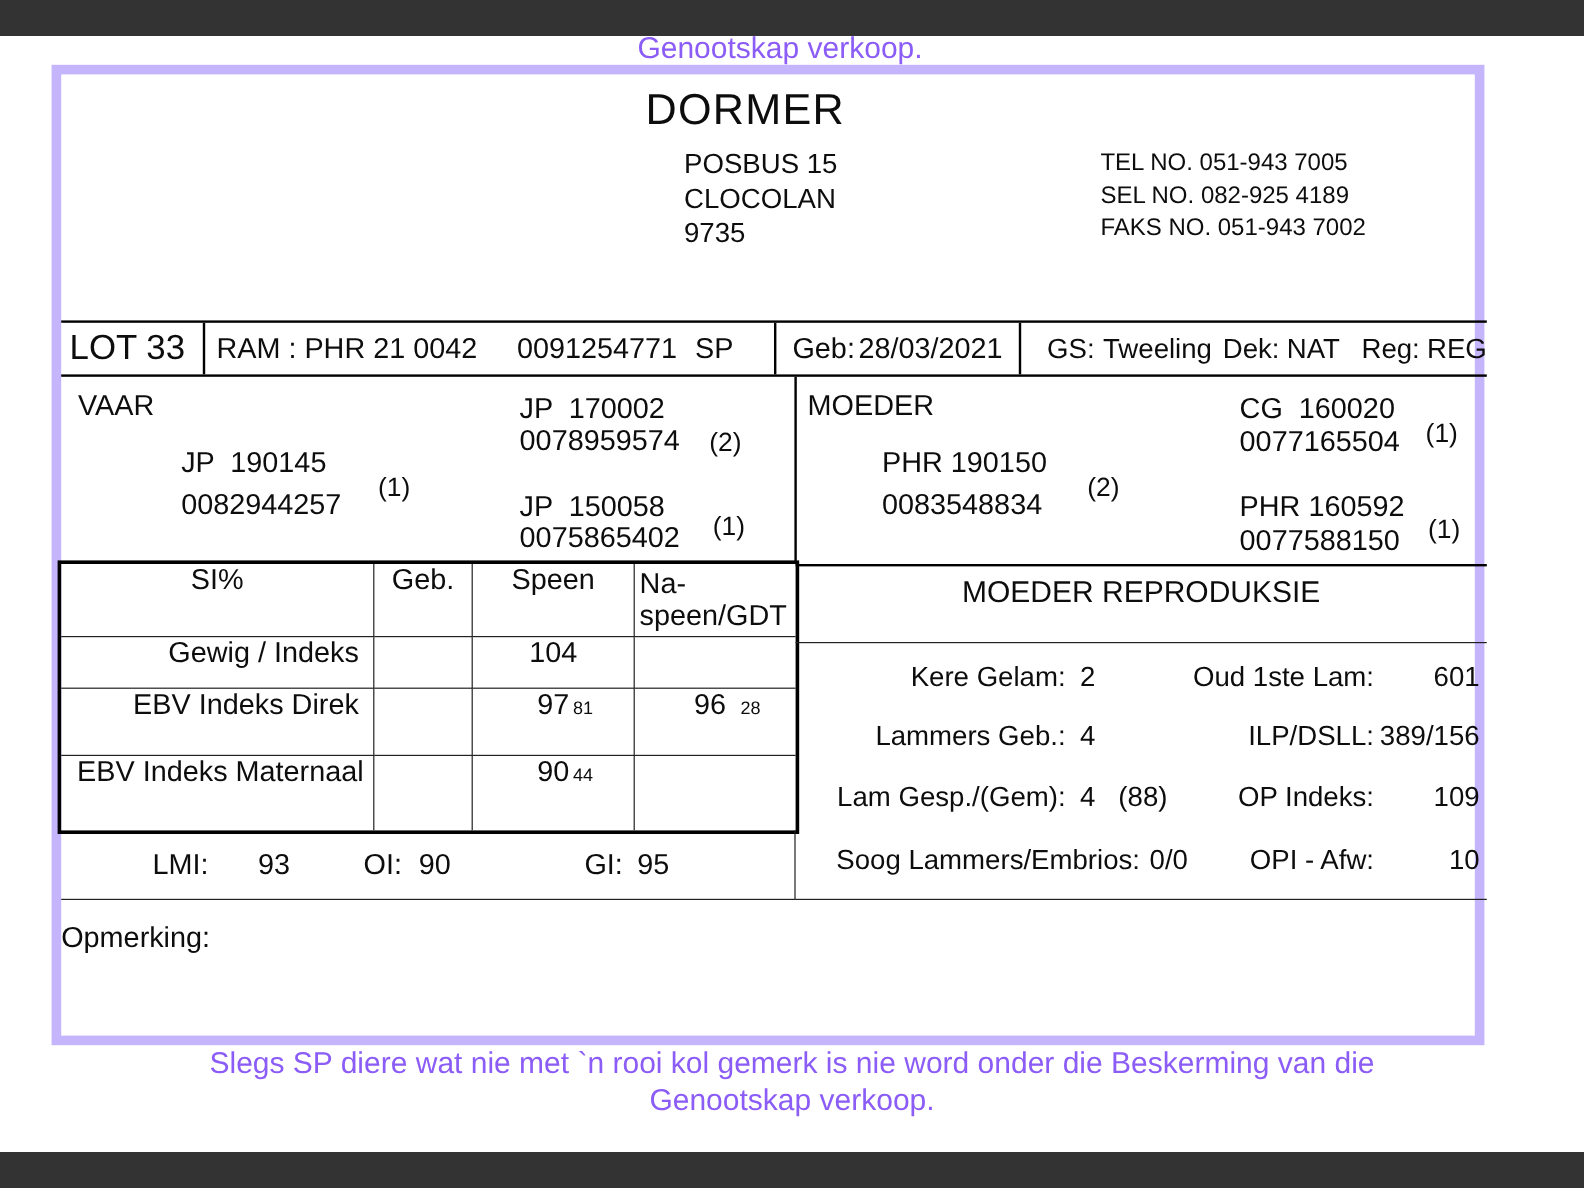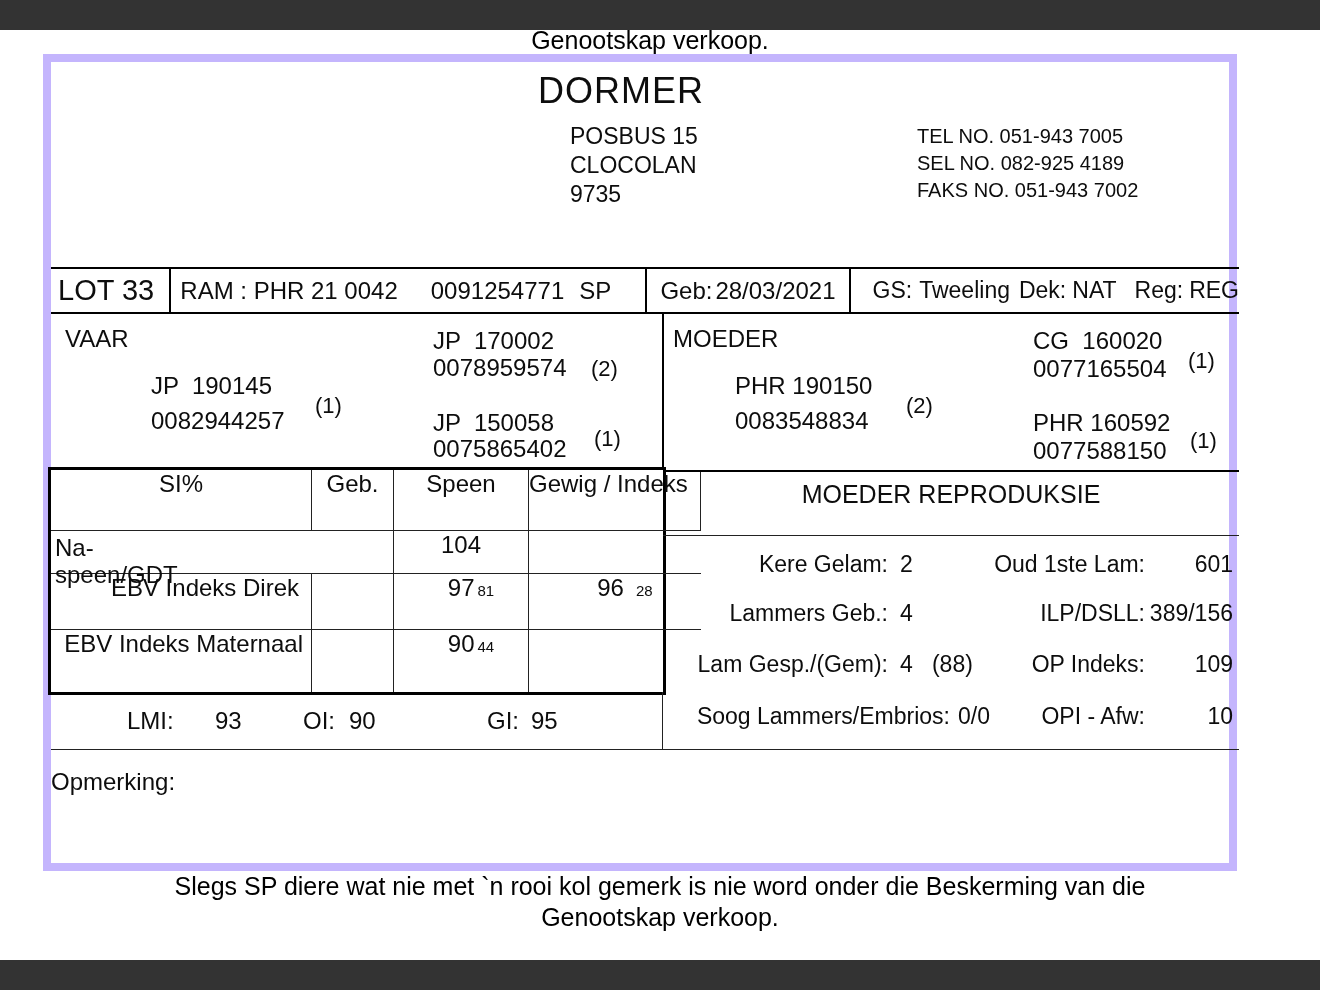--- a/index.html
+++ b/index.html
@@ -1,21 +1,21 @@
 <!DOCTYPE html>
 <html><head>
 <meta charset="utf-8">
 <style>
   html,body{margin:0;padding:0;background:#fff;}
   .page{position:relative;width:1320px;height:990px;background:#ffffff;overflow:hidden;
         font-family:"Liberation Sans","DejaVu Sans",sans-serif;color:#0d0d0d;}
   .bar{position:absolute;left:0;width:1320px;height:30px;background:#333333;}
   .bar.top{top:0;}
   .bar.bottom{top:960px;}
-  .notice{position:absolute;color:#000000;text-align:center;}
+  .notice{position:absolute;color:#8b5cf6;text-align:center;}
   .top-notice{top:26px;left:0;width:1300px;font-size:25px;}
   .bottom-notice{top:871px;left:10px;width:1300px;font-size:25px;line-height:31px;}
   .main-box{position:absolute;left:43px;top:54px;width:1194px;height:817px;
             border:8px solid #c4b5fd;box-sizing:border-box;}
   .abs{position:absolute;}
   .t{white-space:pre;}
   .title{position:absolute;left:0;top:8px;width:1140px;text-align:center;font-size:36px;letter-spacing:1px;}
   .breeder{position:absolute;left:14px;top:61px;font-size:23px;}
   .breeder .stud{margin-left:17px;}
   .address{position:absolute;left:519px;top:60px;font-size:23px;line-height:29px;}
@@ -138,28 +138,28 @@
     <div class="ebv-table">
       <div class="cell br bb center">
           <span class="t">SI%</span>
         </div>
       <div class="cell br bb center">
           <span class="t">Geb.</span>
         </div>
       <div class="cell br bb center">
           <span class="t">Speen</span>
         </div>
-      <div class="cell br bb rlabel">
-          <span class="t">Gewig / Indeks</span>
-        </div>
-
       <div class="cell bb hdr-na">
         <div class="t">Na-</div>
         <div class="t">speen/GDT</div>
       </div>
+
+      <div class="cell br bb rlabel">
+          <span class="t">Gewig / Indeks</span>
+        </div>
       <div class="cell br bb"></div>
       <div class="cell br bb center">
           <span class="t">104</span>
         </div>
       <div class="cell bb"></div>
 
       <div class="cell br bb rlabel">
           <span class="t">EBV Indeks Direk</span>
         </div>
       <div class="cell br bb"></div>

